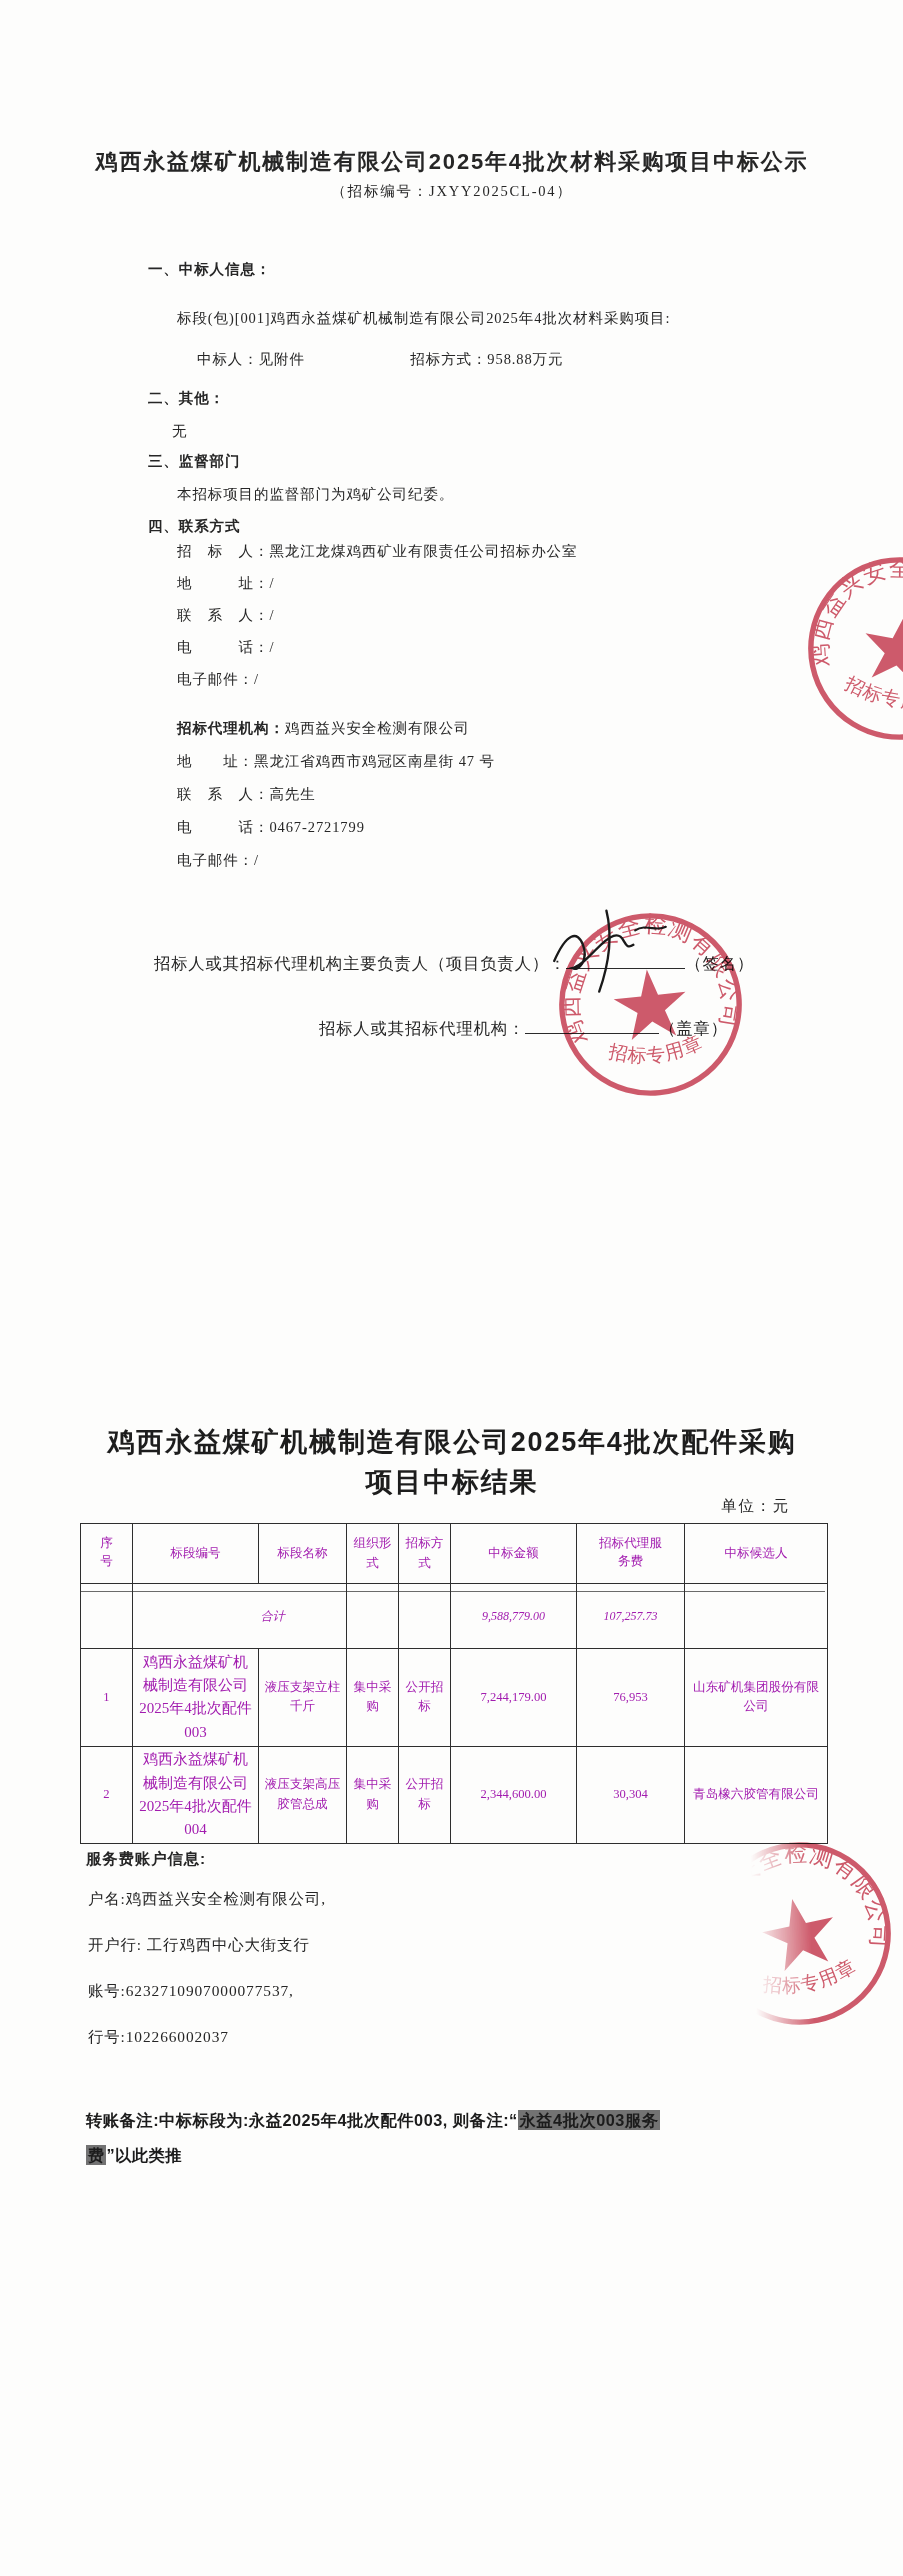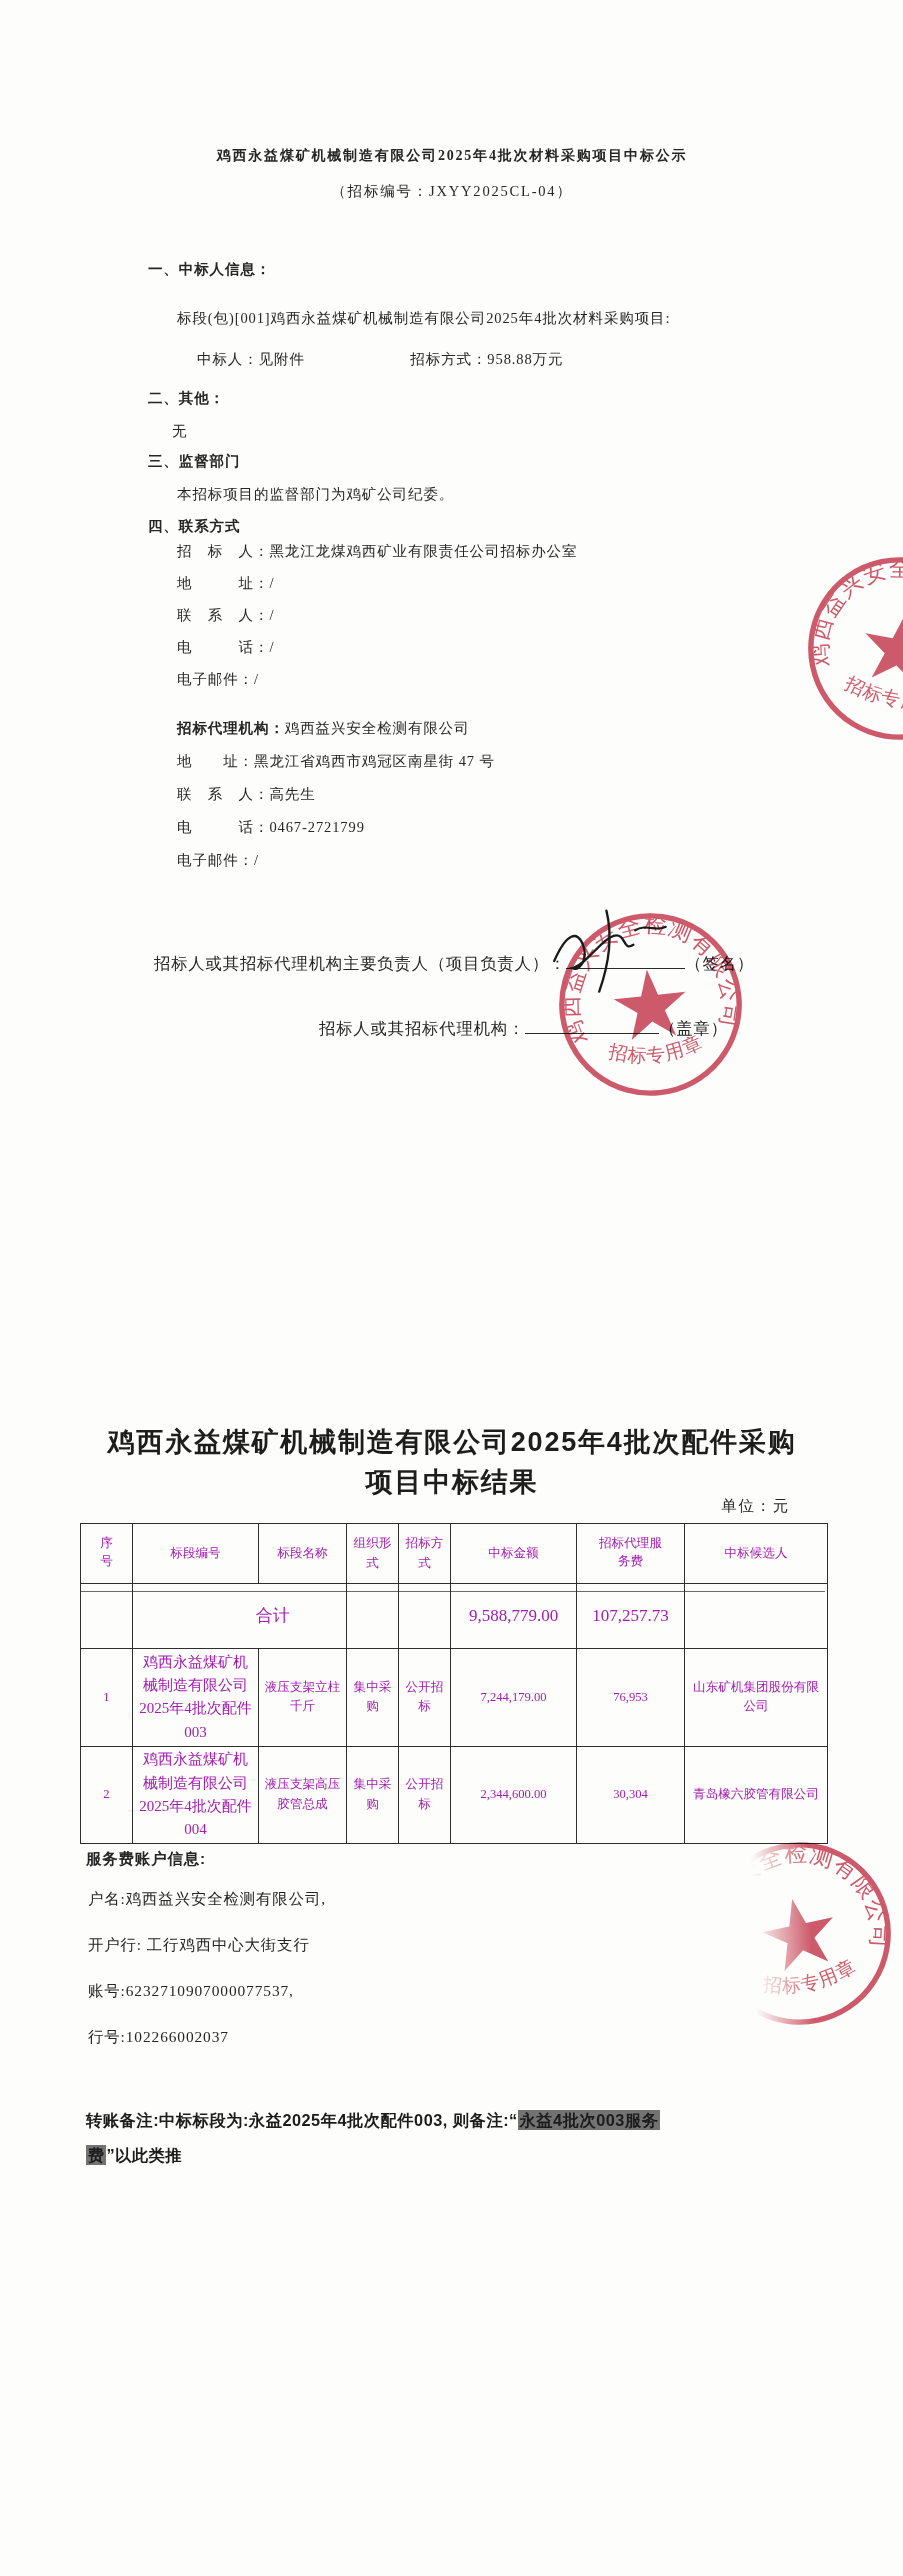--- a/index.html
+++ b/index.html
@@ -5,31 +5,31 @@
   html,body{margin:0;padding:0;background:#ffffff;}
   #page{position:relative;width:904px;height:2576px;background:#fdfdfc;overflow:hidden;
         font-family:"Liberation Serif", serif;color:#262626;}
   .ctr{left:0;width:904px;text-align:center;}
   .hd{font-family:"Liberation Sans", sans-serif;font-weight:bold;font-size:14.5px;letter-spacing:0.9px;}
   .body-line{font-size:14.5px;letter-spacing:0.9px;white-space:nowrap;}
   .lbl{letter-spacing:0.9px;}
   .val{letter-spacing:0.9px;}
   .contact-block div{line-height:32px;}
   .contact-block2 div{line-height:33px;}
-  .doc-title{font-size:14px;font-weight:600;letter-spacing:1.8px;font-family:Liberation Serif, serif;}
+  .doc-title{font-size:22px;font-weight:600;letter-spacing:1.8px;font-family:Liberation Sans, sans-serif;}
   .doc-sub{font-size:14.5px;letter-spacing:1.8px;}
   .sign-line{font-size:16.3px;letter-spacing:0.9px;white-space:nowrap;}
   .uline{display:inline-block;border-bottom:1.4px solid #2a2a2a;height:1.05em;vertical-align:baseline;}
   .p2-title{font-size:27px;font-weight:bold;letter-spacing:1.8px;font-family:"Liberation Sans", sans-serif;color:#1d1d1d;}
   .unit-note{font-size:15.4px;letter-spacing:1.8px;}
   table.results{border-collapse:collapse;table-layout:fixed;font-size:12.6px;color:#a21caf;}
   table.results td,table.results th{border:1.4px solid #2e2e2e;text-align:center;vertical-align:middle;
       padding:1.8px 3.6px;font-weight:normal;line-height:1.55;overflow:hidden;}
   .tr-head{height:60px;}
-  .tr-total{height:65px;font-size:17px;}
+  .tr-total{height:65px;font-size:12px;font-style:italic;}
   .tr-r1{height:82px;}
   .tr-r2{height:77px;}
   .cell-code{font-size:15px;line-height:1.6;padding:1.8px 5.4px;}
   .artifact-line{position:absolute;height:0.9px;background:#3a3a3a;opacity:.75;}
   .acct-heading{font-family:"Liberation Sans", sans-serif;font-weight:bold;font-size:15.4px;letter-spacing:0.9px;}
   .acct-block div{font-size:15.4px;line-height:46px;letter-spacing:0.9px;}
   .note-block{font-family:"Liberation Sans", sans-serif;font-weight:bold;font-size:16.3px;color:#1c1c1c;letter-spacing:0.5px;}
   .note-block .ln{line-height:27px;white-space:nowrap;}
   .note-block .ln+.ln{margin-top:8px;}
   .hl{background:#737373;padding:0.9px 1.8px;}

